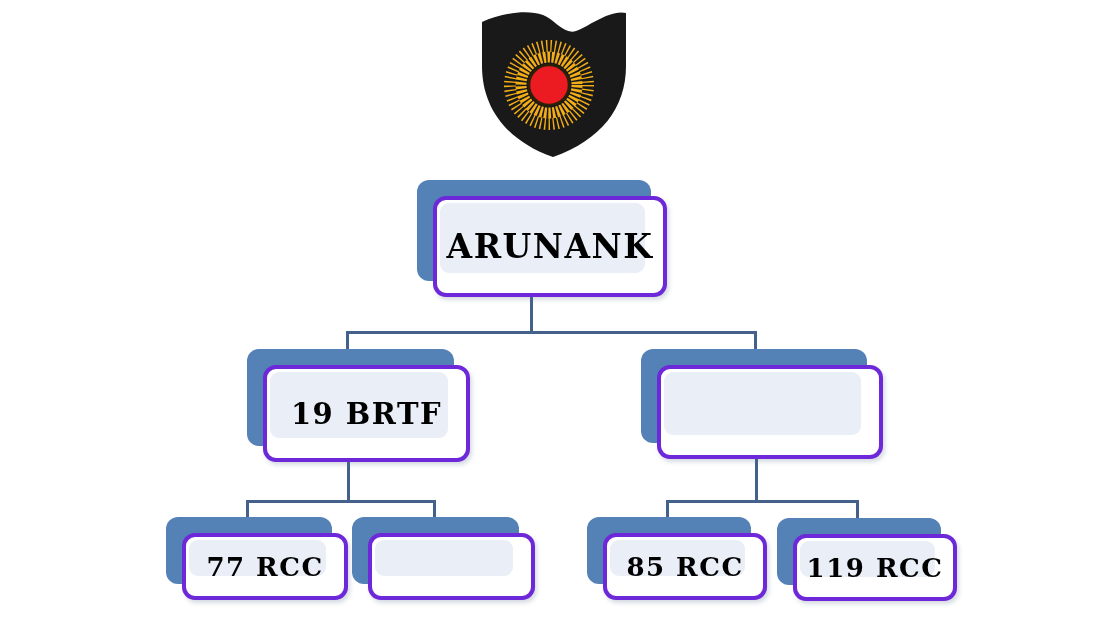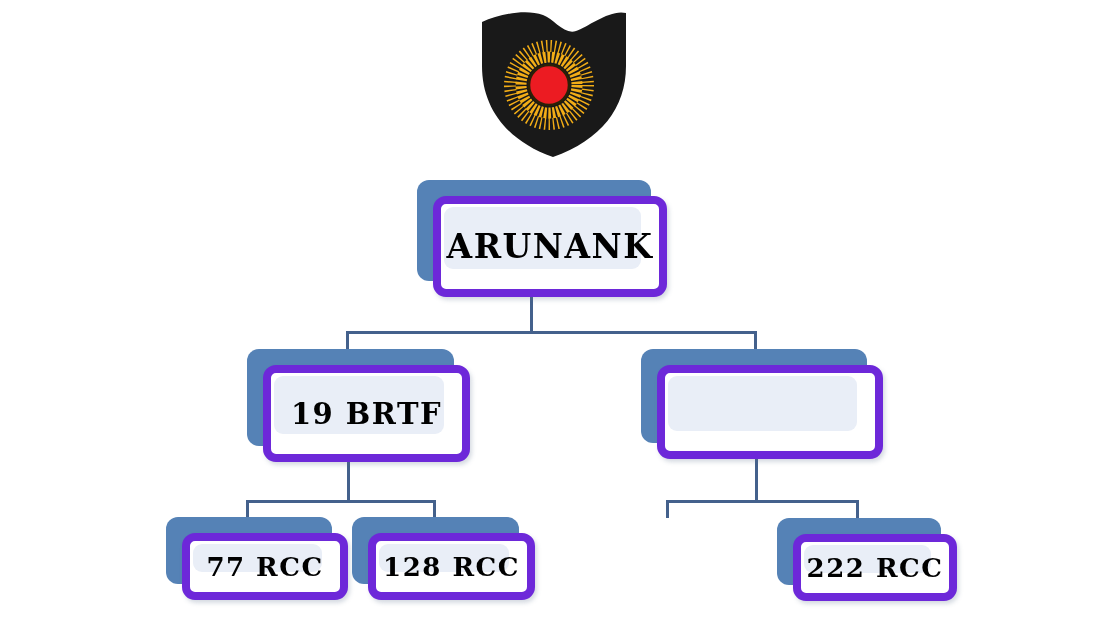--- a/index.html
+++ b/index.html
@@ -46,21 +46,21 @@
     background: #5582b6;
     border-radius: 12px;
   }
   .node-front {
     position: absolute;
     left: 0;
     top: 0;
     width: 100%;
     height: 100%;
     background: #ffffff;
-    border: 8px solid #6d28d9;
+    border: 4px solid #6d28d9;
     border-radius: 13px;
     box-sizing: border-box;
     box-shadow: 2px 3px 4px rgba(90, 110, 140, 0.25);
     display: flex;
     align-items: center;
     justify-content: center;
   }
   .node-sheen {
     position: absolute;
     left: 3px;
@@ -140,26 +140,32 @@
     <div class="node-front">
       <div class="node-sheen"></div>
       <span class="node-label">77 RCC</span>
     </div>
   </div>
 
   <div class="node rcc" style="left:368px; top:533px; width:167px; height:67px">
     <div class="node-back"></div>
     <div class="node-front">
       <div class="node-sheen"></div>
-      <span class="node-label">128 RCC</span>
     </div>
   </div>
 
+  <div class="node rcc" style="left:603px; top:533px; width:164px; height:67px">
+    <div class="node-back"></div>
+    <div class="node-front">
+      <div class="node-sheen"></div>
+      <span class="node-label">85 RCC</span>
+    </div>
+  </div>
 
   <div class="node rcc" style="left:793px; top:534px; width:164px; height:67px">
     <div class="node-back"></div>
     <div class="node-front">
       <div class="node-sheen"></div>
-      <span class="node-label">222 RCC</span>
+      <span class="node-label">119 RCC</span>
     </div>
   </div>
 
 </div>
 
 </body></html>

